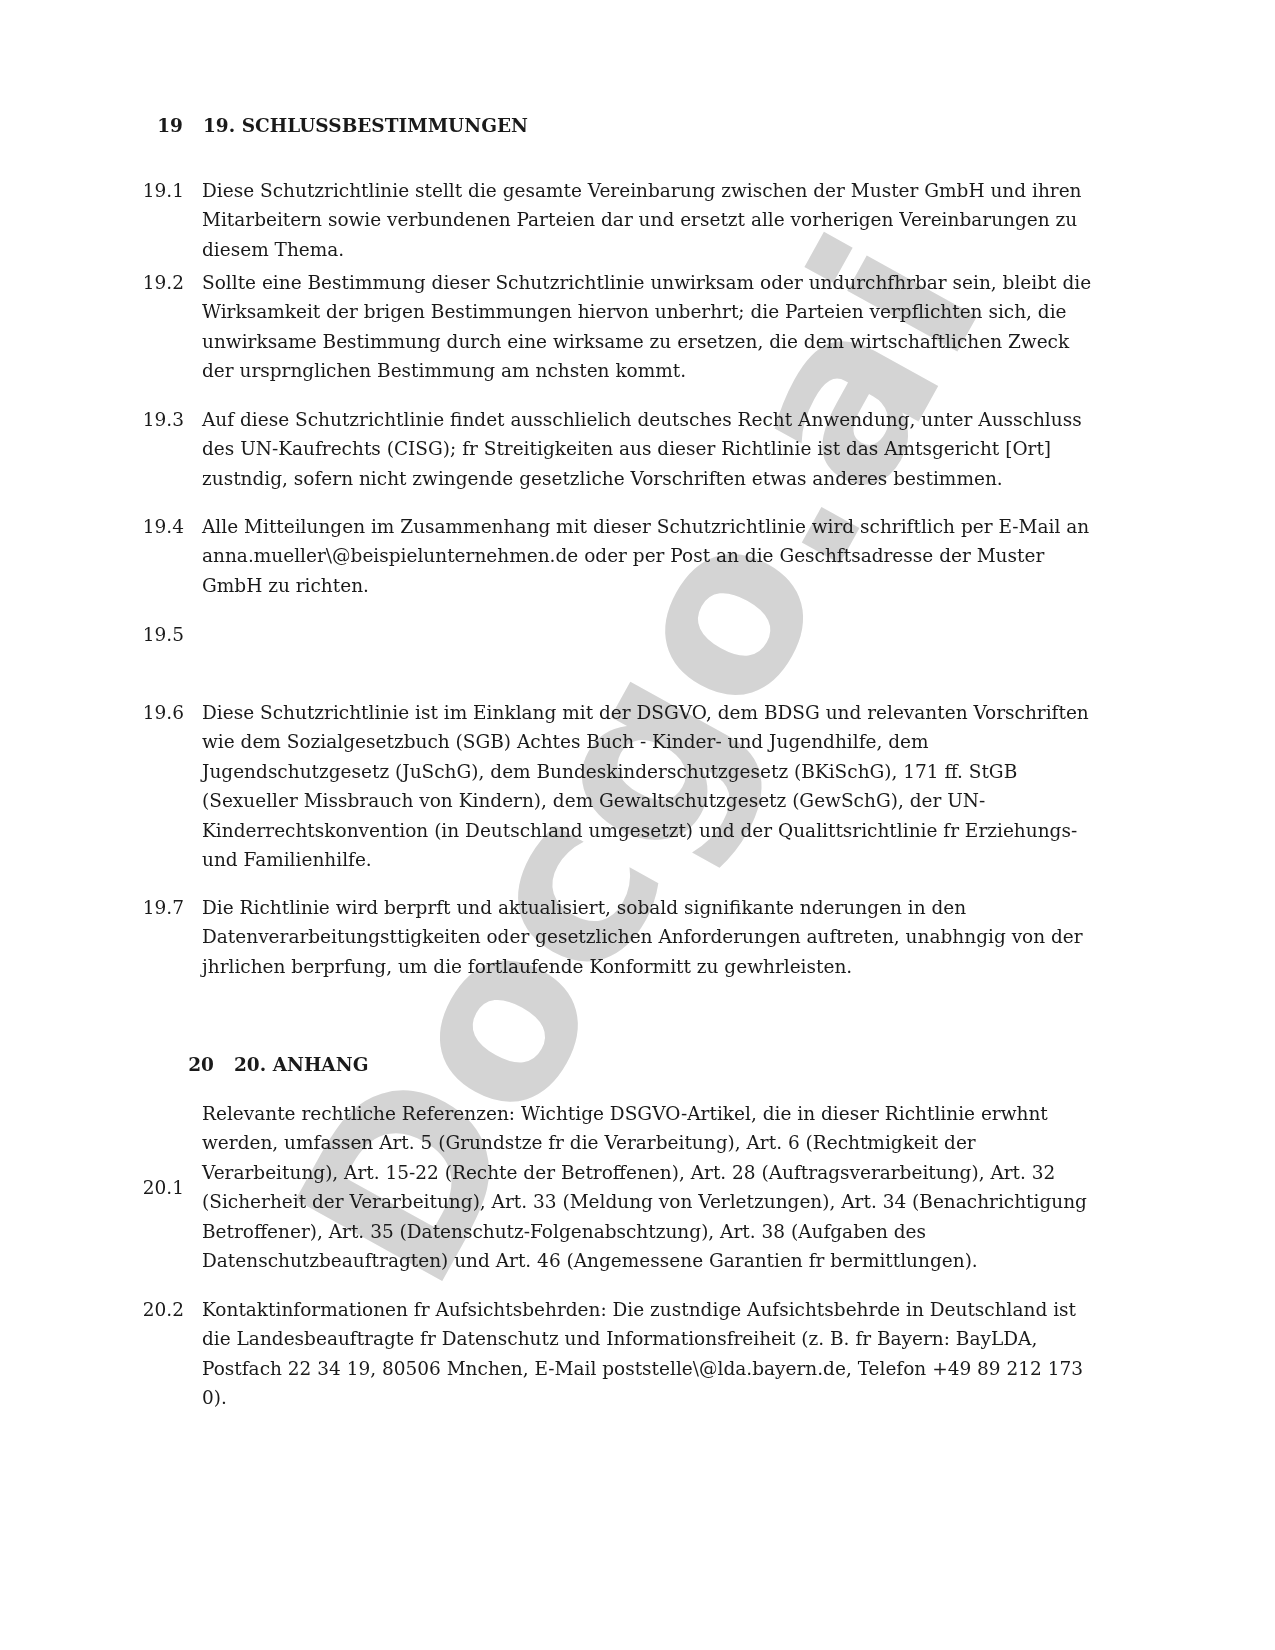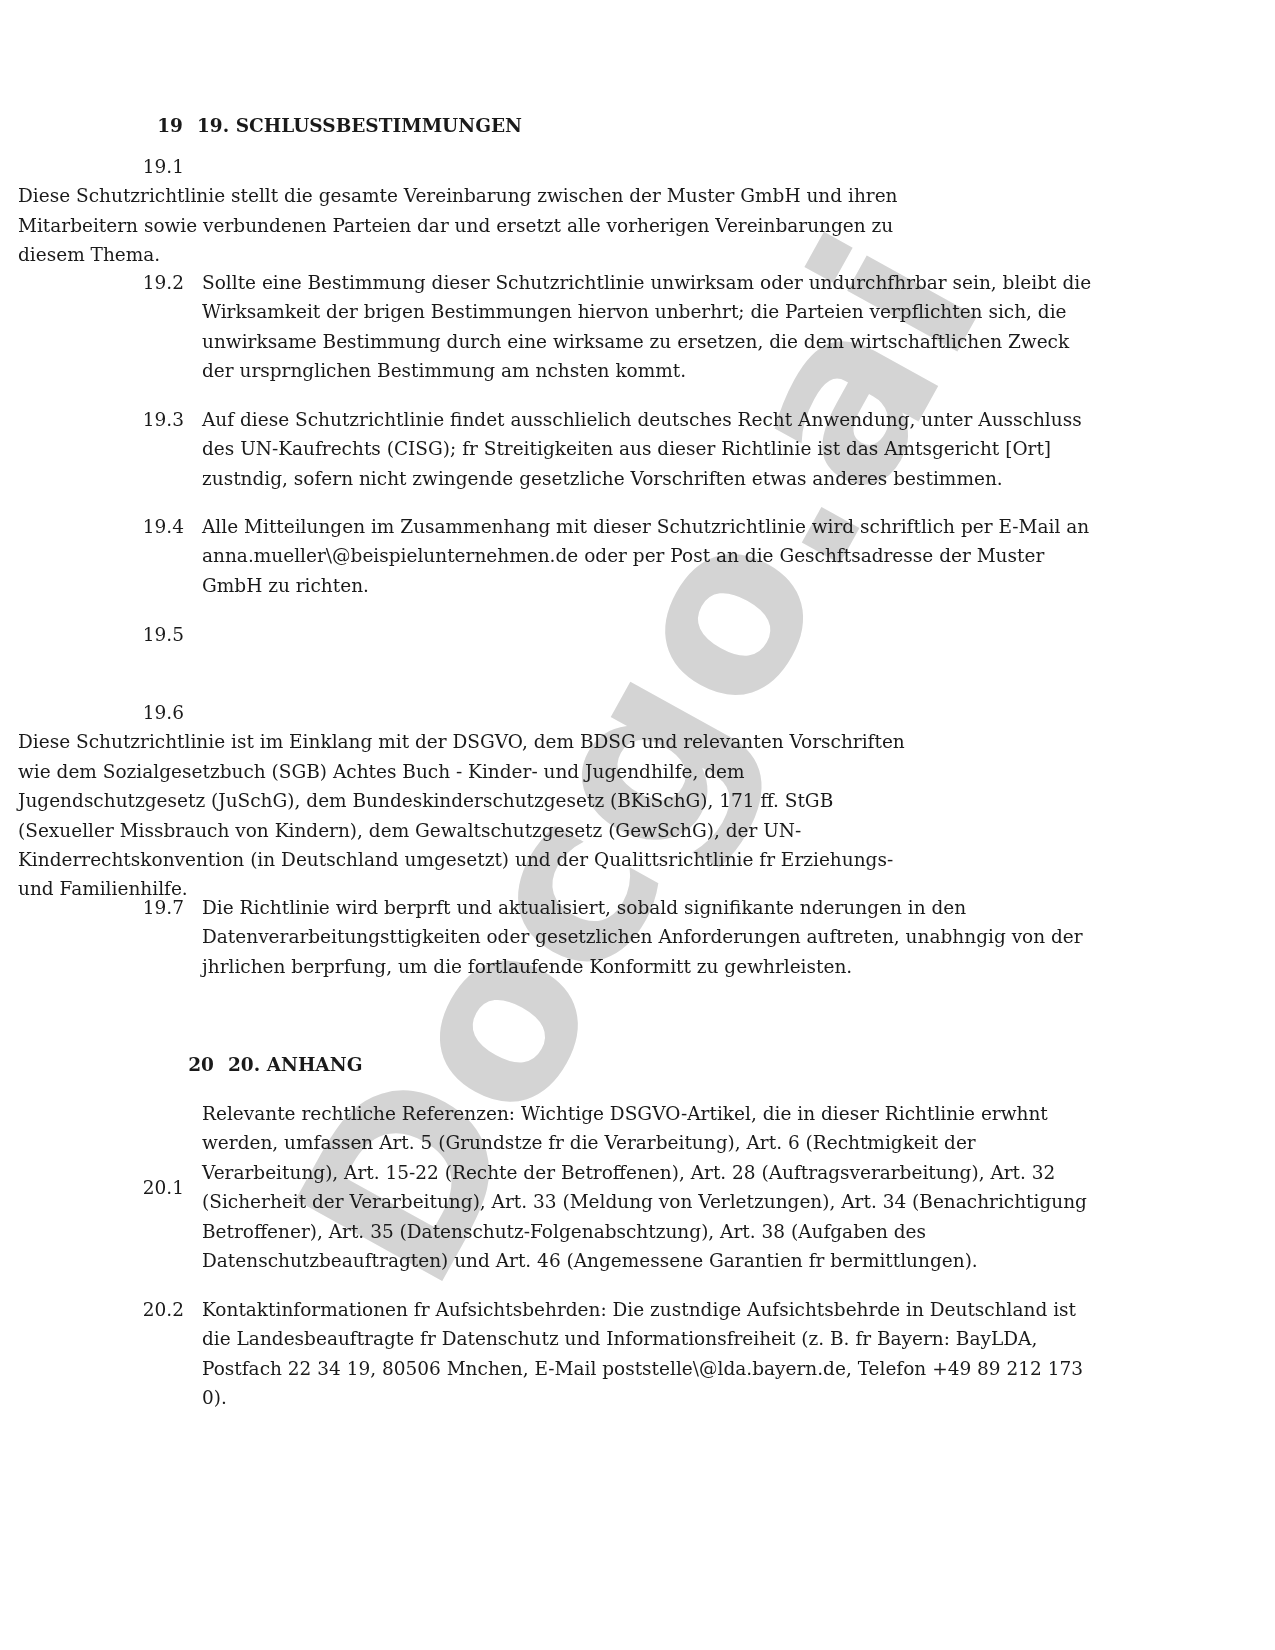--- a/index.html
+++ b/index.html
@@ -44,21 +44,21 @@
       font-weight: bold;
       font-size: 18.5px;
       line-height: 24px;
     }
     .section-heading .num {
       width: 183px;
       text-align: right;
       box-sizing: border-box;
     }
     .section-heading .title {
-      margin-left: 14px;
+      margin-left: 20px;
     }
     .clause {
       position: absolute;
       left: 0;
       display: flex;
       font-size: 18.5px;
       line-height: 29.4px;
     }
     .clause .num {
       width: 184px;
@@ -77,21 +77,21 @@
 
 <div class="watermark">Docgo.ai</div>
 
 <div class="page">
 
   <div class="section-heading" style="top:114px;">
     <span class="num">19</span>
     <span class="title">19. SCHLUSSBESTIMMUNGEN</span>
   </div>
 
-  <div class="clause" style="top:152px;flex-direction:column;">
+  <div class="clause" style="top:176px;">
     <span class="num">19.1</span>
     <span class="text">Diese Schutzrichtlinie stellt die gesamte Vereinbarung zwischen der Muster GmbH und ihren
 Mitarbeitern sowie verbundenen Parteien dar und ersetzt alle vorherigen Vereinbarungen zu
 diesem Thema.</span>
   </div>
 
   <div class="clause" style="top:268px;">
     <span class="num">19.2</span>
     <span class="text">Sollte eine Bestimmung dieser Schutzrichtlinie unwirksam oder undurchfhrbar sein, bleibt die
 Wirksamkeit der brigen Bestimmungen hiervon unberhrt; die Parteien verpflichten sich, die
@@ -110,21 +110,21 @@
     <span class="num">19.4</span>
     <span class="text">Alle Mitteilungen im Zusammenhang mit dieser Schutzrichtlinie wird schriftlich per E-Mail an
 anna.mueller\@beispielunternehmen.de oder per Post an die Geschftsadresse der Muster
 GmbH zu richten.</span>
   </div>
 
   <div class="clause" style="top:620px;">
     <span class="num">19.5</span>
   </div>
 
-  <div class="clause" style="top:698px;flex-direction:column;">
+  <div class="clause" style="top:698px;">
     <span class="num">19.6</span>
     <span class="text">Diese Schutzrichtlinie ist im Einklang mit der DSGVO, dem BDSG und relevanten Vorschriften
 wie dem Sozialgesetzbuch (SGB) Achtes Buch - Kinder- und Jugendhilfe, dem
 Jugendschutzgesetz (JuSchG), dem Bundeskinderschutzgesetz (BKiSchG),  171 ff. StGB
 (Sexueller Missbrauch von Kindern), dem Gewaltschutzgesetz (GewSchG), der UN-
 Kinderrechtskonvention (in Deutschland umgesetzt) und der Qualittsrichtlinie fr Erziehungs-
 und Familienhilfe.</span>
   </div>
 
   <div class="clause" style="top:893px;">

